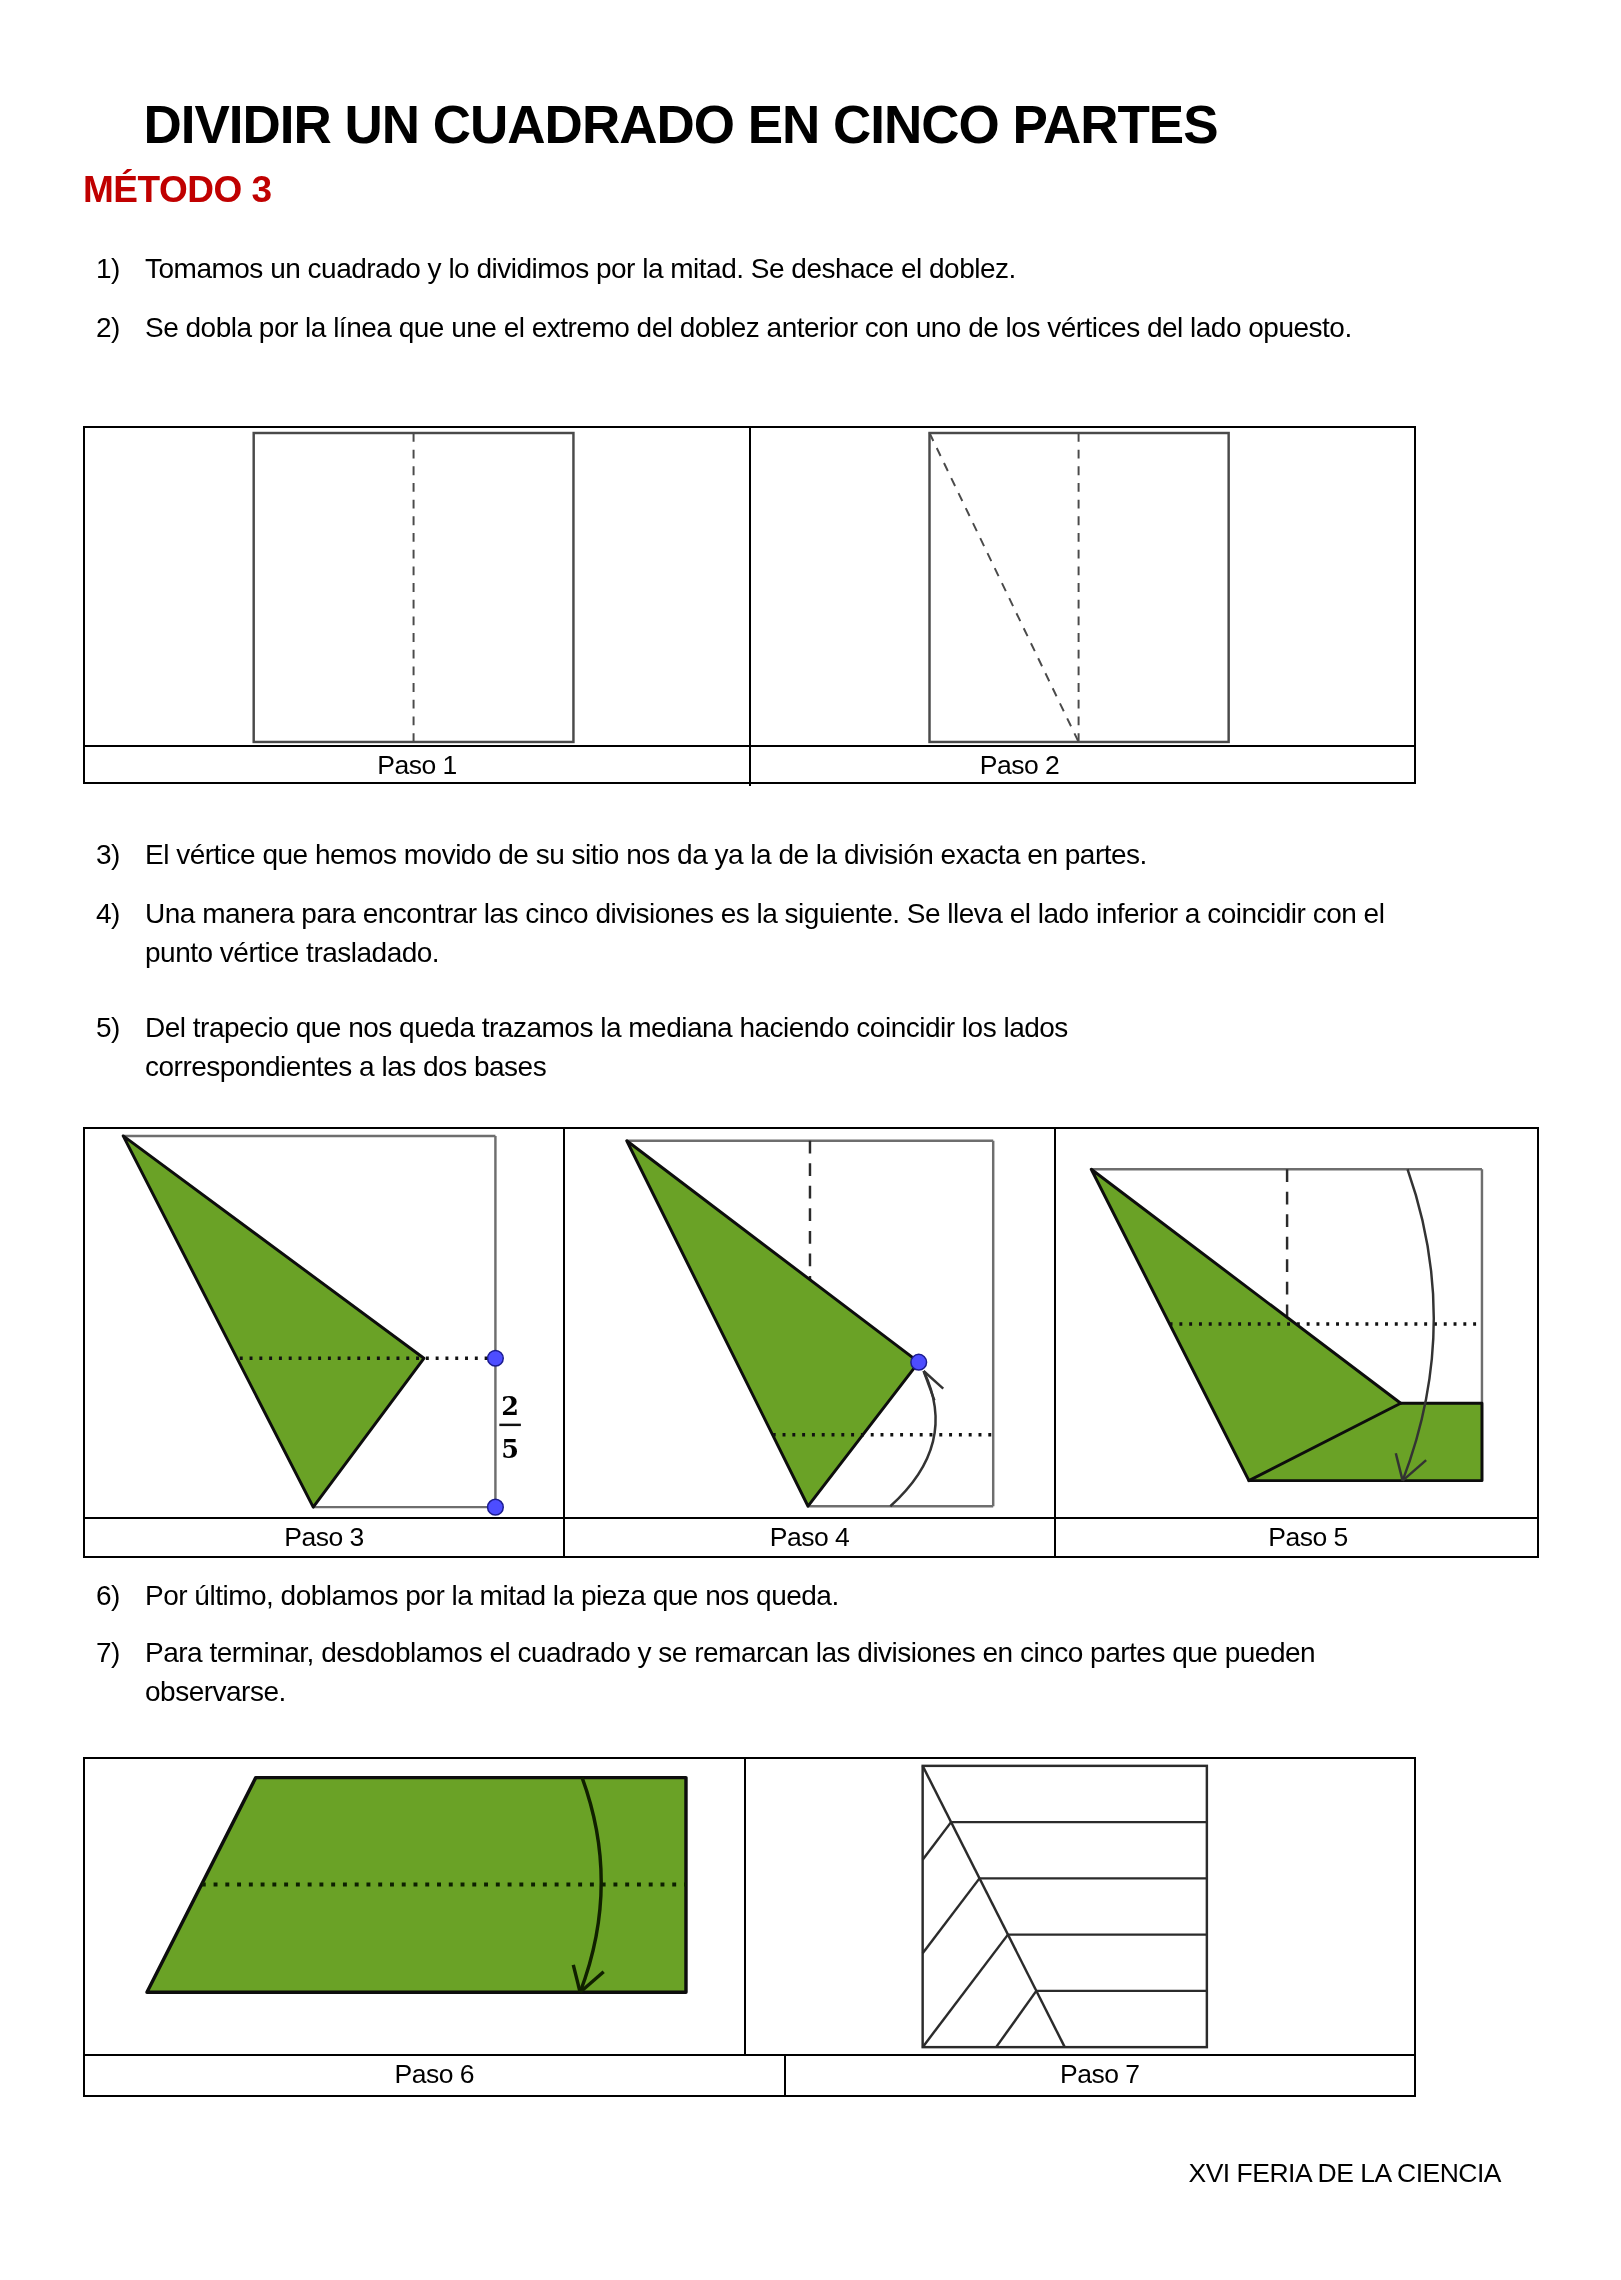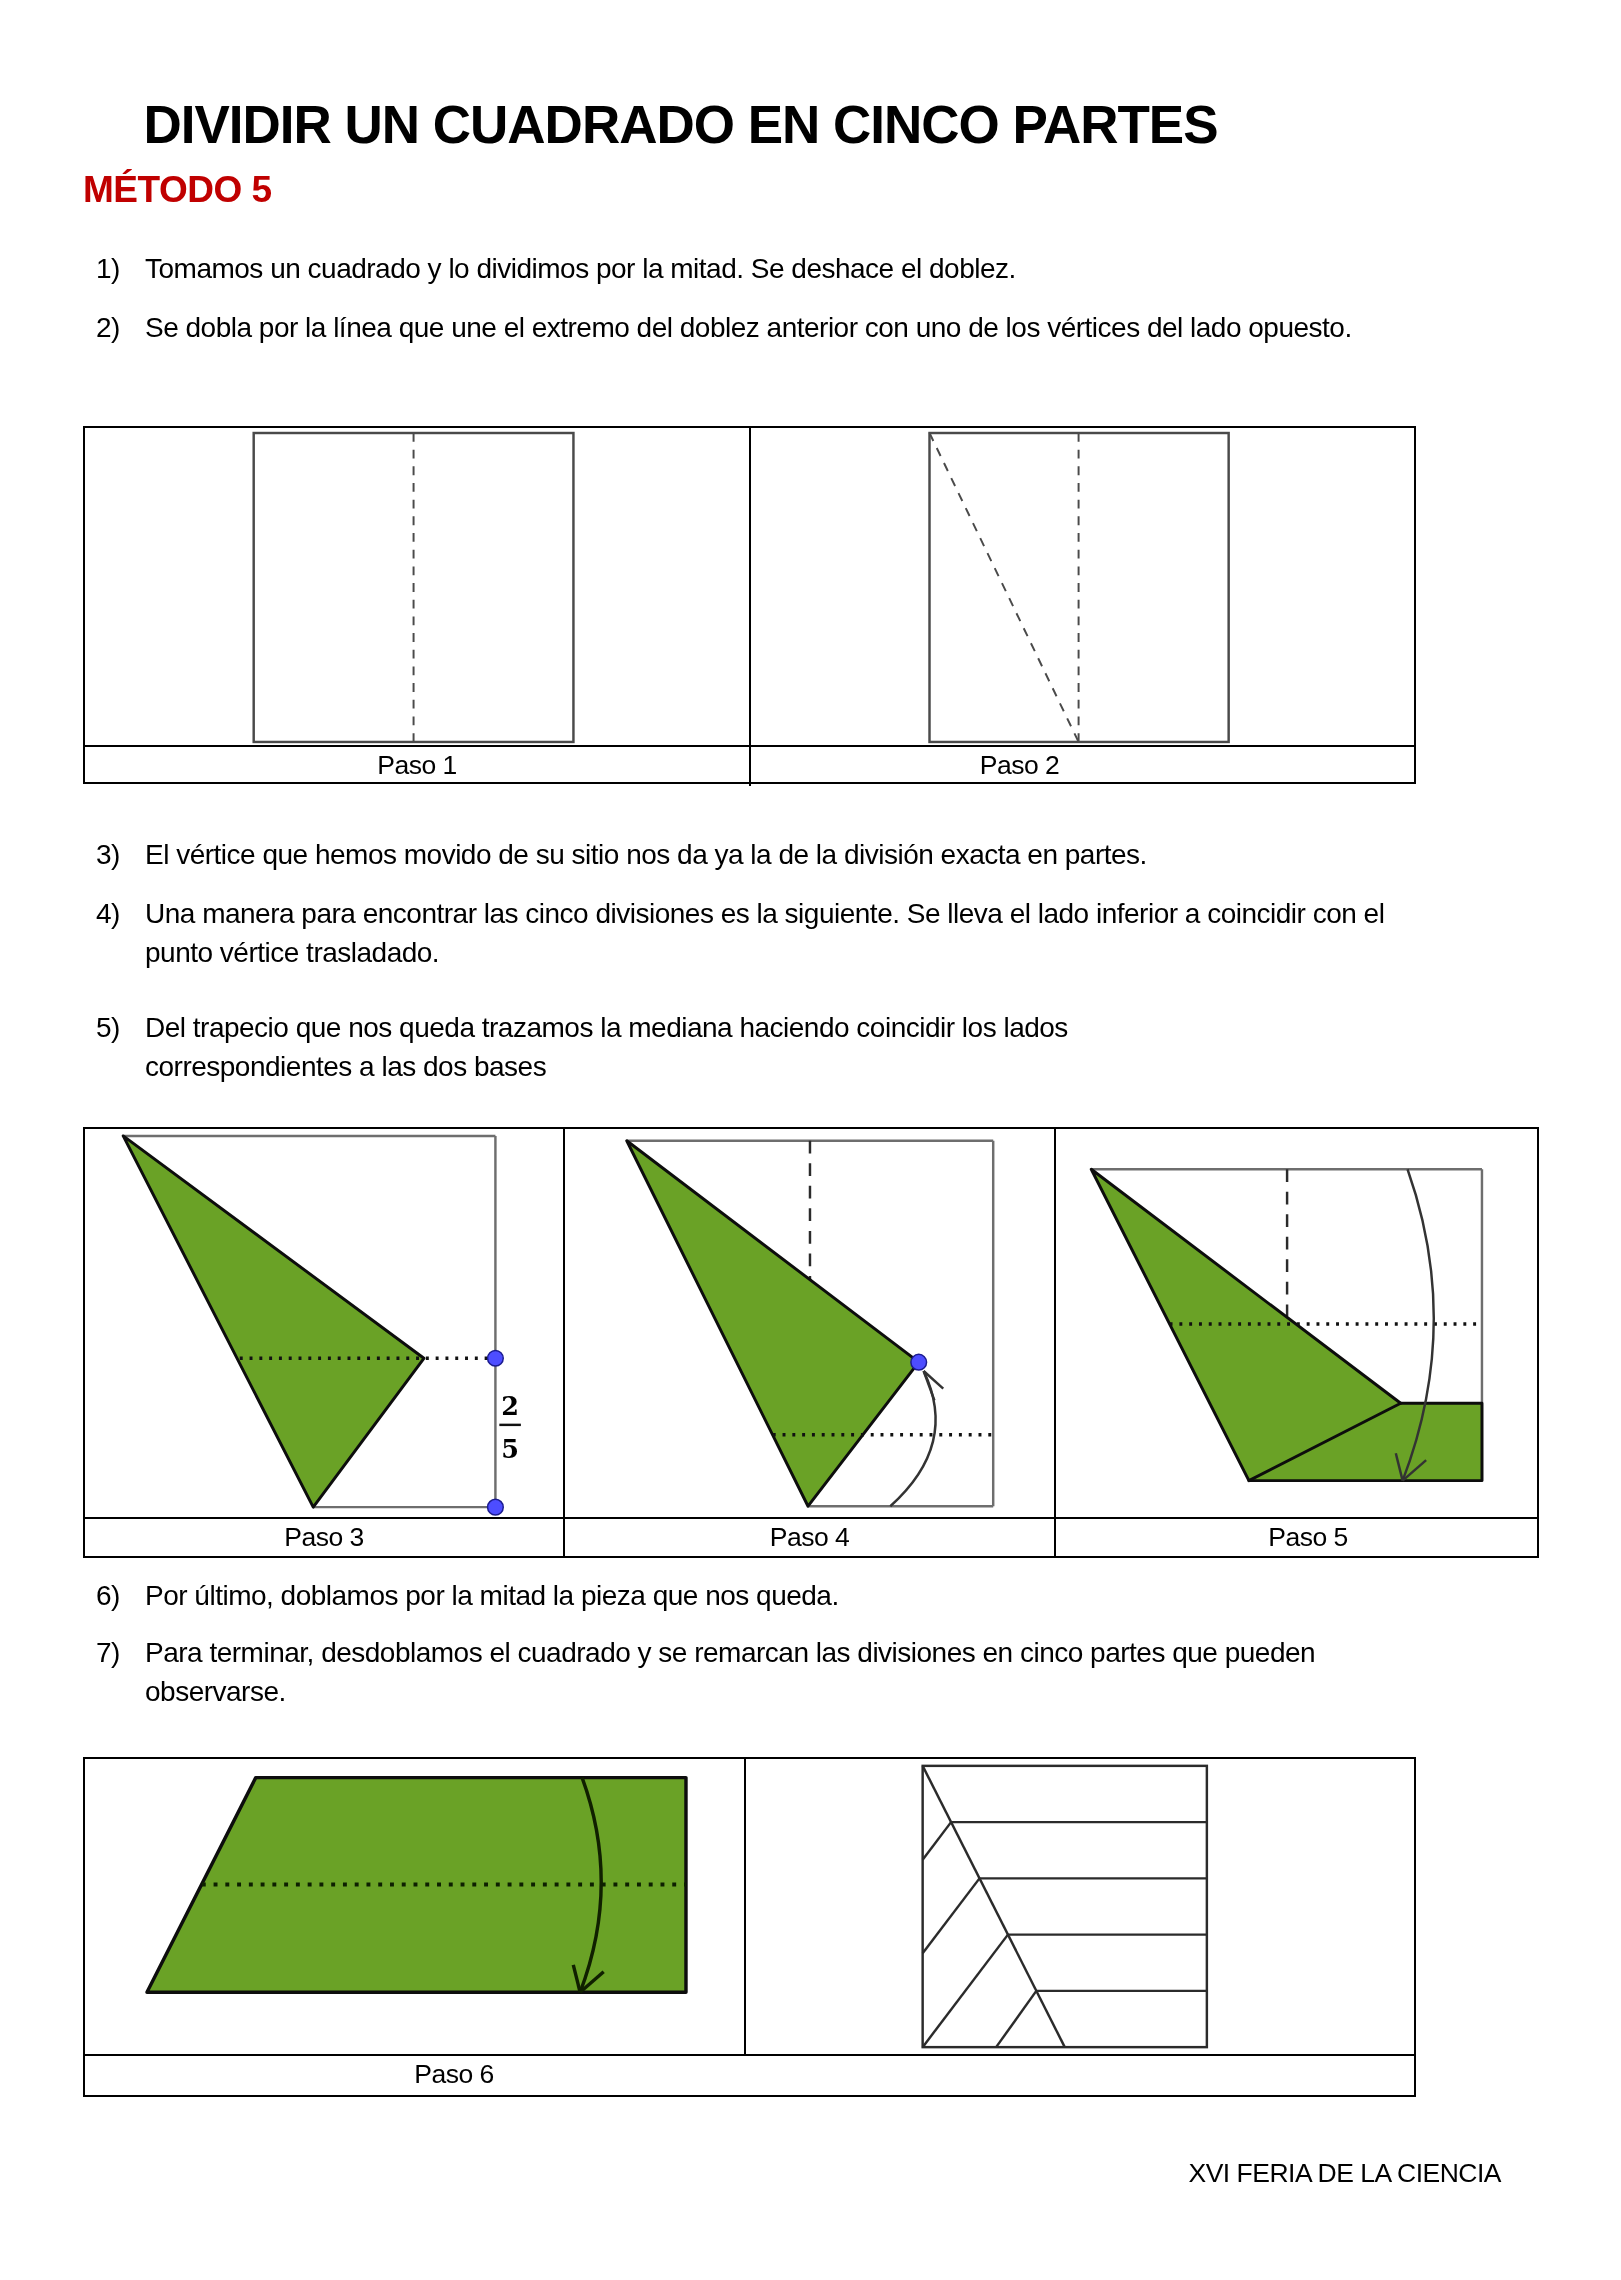--- a/index.html
+++ b/index.html
@@ -46,21 +46,21 @@
     font-size:26.5px;letter-spacing:-0.5px;
   }
   svg{display:block;}
 </style>
 </head>
 <body>
 
 <div class="page">
 
   <div class="title">DIVIDIR UN CUADRADO EN CINCO PARTES</div>
-  <div class="method" style="color: rgb(192, 0, 0);">MÉTODO 5</div>
+  <div class="method" style="color: rgb(192, 0, 0);">MÉTODO 3</div>
 
   <div class="step" style="top:249px;">
     <span class="num">1)</span>
     <span class="txt" style="width:1392px;">Tomamos un cuadrado y lo dividimos por la mitad. Se deshace el doblez.</span>
   </div>
   <div class="step" style="top:308px;">
     <span class="num">2)</span>
     <span class="txt" style="width:1294px;">Se dobla por la línea que une el extremo del doblez anterior con uno de los vértices del lado opuesto.</span>
   </div>
 
@@ -182,19 +182,20 @@
             <line x1="180" y1="102.7" x2="209" y2="64.4"></line>
             <line x1="180" y1="198.3" x2="238" y2="121.8"></line>
             <line x1="180" y1="294" x2="267" y2="179.2"></line>
             <line x1="255" y1="294" x2="296" y2="236.6"></line>
           </g>
         </svg>
       </div>
     </div>
     <div class="caprow">
       <div class="capcell" style="width:738px;">Paso 6</div>
+      <div class="capcell" style="width:666px;">Paso 7</div>
     </div>
   </div>
 
   <div class="footer">XVI FERIA DE LA CIENCIA</div>
 
 </div>
 
 
 </body></html>

